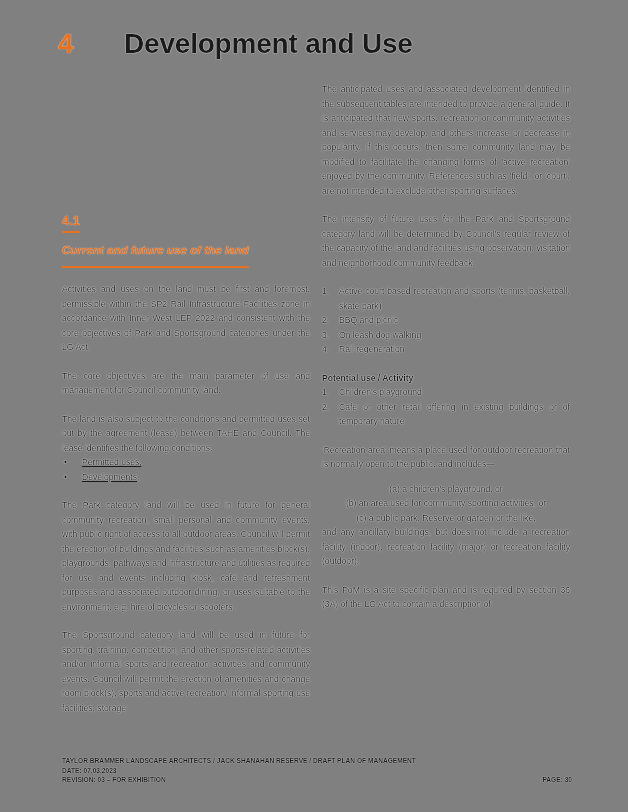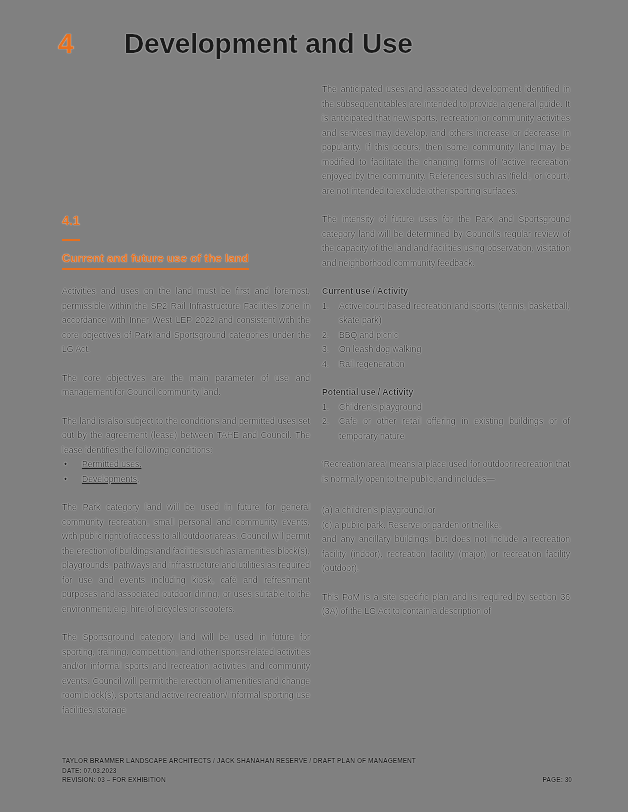--- a/index.html
+++ b/index.html
@@ -24,37 +24,38 @@
   }
   .col {
     position: absolute; width: 248px;
     font-size: 8.6px; line-height: 14.5px;
     text-align: justify;
   }
   .col-left { left: 62px; top: 214px; }
   .col-right { left: 322px; top: 82px; }
   .sec-num {
     display: inline-block; color: #e8701e; font-weight: bold; font-size: 13px;
-    border-bottom: 2px solid #e8701e; padding-bottom: 10px; margin-bottom: 10px;
+    border-bottom: 2px solid #e8701e; padding-bottom: 2px; margin-bottom: 10px;
     text-shadow: 0 0 1px #fff;
   }
   .sec-title {
     display: inline-block; color: #e8701e; font-weight: bold; font-size: 11.6px;
-    border-bottom: 2px solid #e8701e; padding-bottom: 3px; margin-bottom: 14px;
+    border-bottom: 2px solid #e8701e; padding-bottom: 9px; margin-bottom: 14px;
     text-shadow: 0 0 1px #fff;
+    font-style: italic;
   }
   p { margin: 0 0 14px 0; }
   ul.bullets { margin: -14px 0 14px 0; padding: 0; list-style: none; text-decoration: underline; }
   ul.bullets li { position: relative; padding-left: 20px; }
   ul.bullets li::before { content: "\2022"; position: absolute; left: 2px; }
   .sub-head { font-weight: bold; margin: 0; }
   ol.num { margin: 0 0 14px 0; padding: 0; list-style: none; }
   ol.num li { position: relative; padding-left: 17px; }
   ol.num li .n { position: absolute; left: 0; }
-  .def-list { margin: 0; text-align: left; }
+  .def-list { margin: 0; text-align: center; }
   .footer {
     position: absolute; left: 62px; top: 756px; width: 510px;
     font-size: 6.6px; line-height: 9.5px; font-weight: bold;
     text-shadow: 0 0 1px #fff;
   }
   .footer .page {
     position: absolute; right: 0; top: 19px;
   }
 </style>
 </head>
@@ -74,37 +75,37 @@
     <li>Developments,</li>
   </ul>
   <p>The Park category land will be used in future for general community recreation, small personal and community events, with public right of access to all outdoor areas. Council will permit the erection of buildings and facilities such as amenities block(s), playgrounds, pathways and infrastructure and utilities as required for use and events including kiosk, café and refreshment purposes and associated outdoor dining, or uses suitable to the environment, e.g. hire of bicycles or scooters.</p>
   <p>The Sportsground category land will be used in future for sporting, training, competition, and other sports-related activities and/or informal sports and recreation activities and community events. Council will permit the erection of amenities and change room block(s), sports and active recreation/ informal sporting use facilities, storage</p>
 </div>
 
 <div class="col col-right halo">
   <p>The anticipated uses and associated development identified in the subsequent tables are intended to provide a general guide. It is anticipated that new sports, recreation or community activities and services may develop, and others increase or decrease in popularity. If this occurs, then some community land may be modified to facilitate the changing forms of 'active recreation' enjoyed by the community. References such as 'field', or 'court', are not intended to exclude other sporting surfaces.</p>
   <p>The intensity of future uses for the Park and Sportsground category land will be determined by Council's regular review of the capacity of the land and facilities using observation, visitation and neighborhood community feedback.</p>
 
-  <div class="sub-head">Current use / Activity</div>
   <ol class="num">
     <li><span class="n">1.</span><span>Active court based recreation and sports (tennis, basketball, skate park)</span></li>
     <li><span class="n">2.</span><span>BBQ and picnic</span></li>
     <li><span class="n">3.</span><span>On leash dog walking</span></li>
     <li><span class="n">4.</span><span>Rail regeneration</span></li>
   </ol>
 
   <div class="sub-head">Potential use / Activity</div>
   <ol class="num">
     <li><span class="n">1.</span><span>Children's playground</span></li>
     <li><span class="n">2.</span><span>Cafe or other retail offering in existing buildings or of temporary nature</span></li>
   </ol>
 
-  <p style="margin-bottom:17px">'Recreation area' means a place used for outdoor recreation that is normally open to the public, and includes—</p>
+  <p style="margin-bottom:10px">'Recreation area' means a place used for outdoor recreation that is normally open to the public, and includes—</p>
   <div class="def-list">
     <div>(a) a children's playground, or</div>
+    <div>(b) an area used for community sporting activities, or</div>
     <div>(c) a public park, Reserve or garden or the like,</div>
   </div>
   <p>and any ancillary buildings, but does not include a recreation facility (indoor), recreation facility (major) or recreation facility (outdoor).</p>
   <p>This PoM is a site specific plan and is required by section 36 (3A) of the LG Act to contain a description of</p>
 </div>
 
 <div class="footer">
   <div>TAYLOR BRAMMER LANDSCAPE ARCHITECTS / JACK SHANAHAN RESERVE / DRAFT PLAN OF MANAGEMENT</div>
   <div>DATE: 07.03.2023</div>
   <div>REVISION: 03 – FOR EXHIBITION</div>

